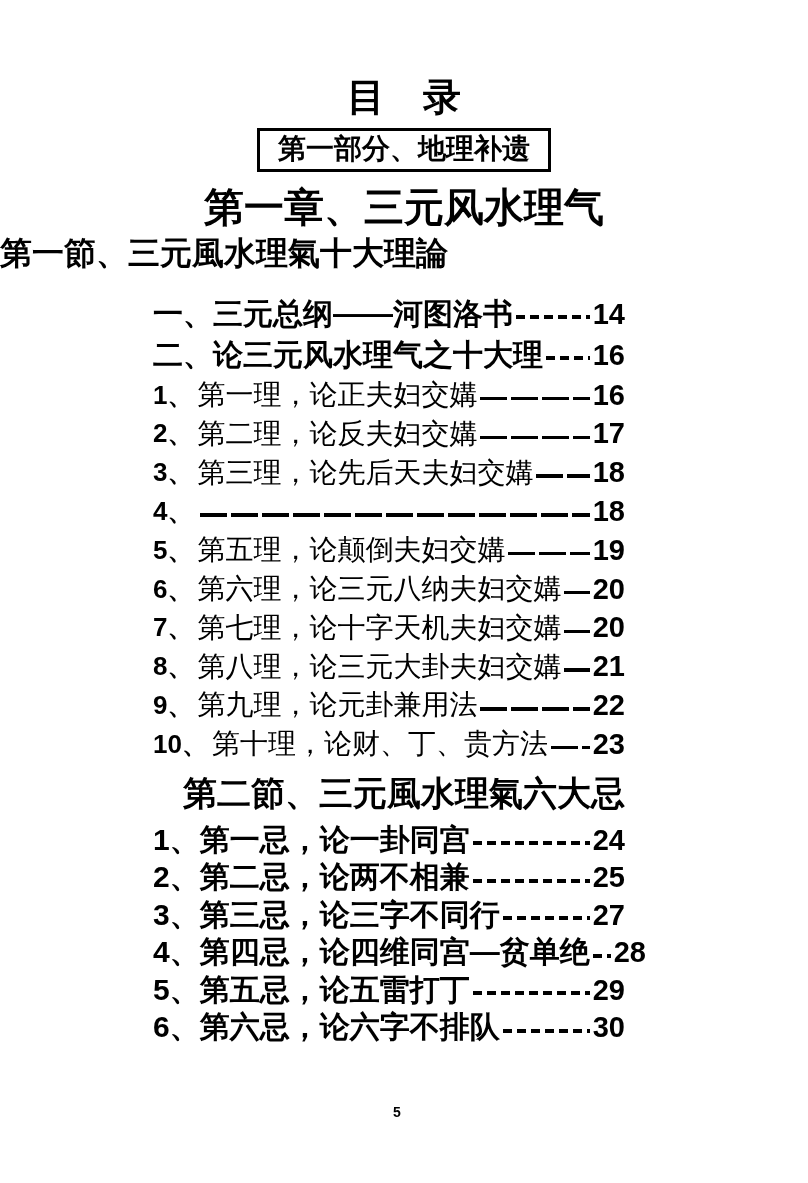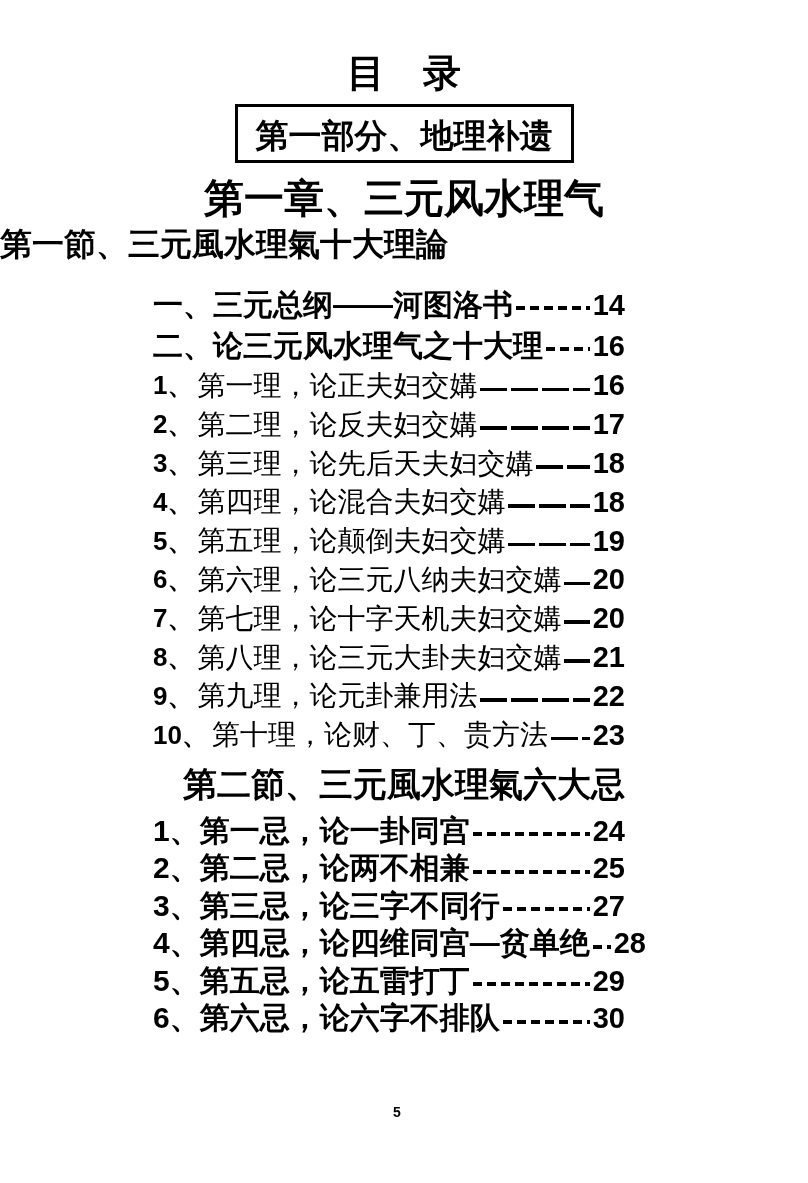--- a/index.html
+++ b/index.html
@@ -5,31 +5,31 @@
   html,body{margin:0;padding:0;background:#fff;}
   .page{
     position:relative;
     width:808px;height:1183px;
     background:#ffffff;
     color:#000;
     overflow:hidden;
     font-family:"Liberation Sans",sans-serif;
   }
   .title{
-    padding-top:52px;
+    padding-top:76px;
     text-align:center;
     font-size:38px;font-weight:bold;
     line-height:1.15;
     font-family:"Liberation Sans",sans-serif;
   }
   .box-wrap{display:flex;justify-content:center;margin-top:8px;}
   .part-box{
     border:3px solid #000;
-    padding:10px 18px 4px 18px;
-    font-size:33px;font-weight:bold;line-height:1.18;
+    padding:1px 18px 4px 18px;
+    font-size:28px;font-weight:bold;line-height:1.18;
     font-family:"Liberation Sans",sans-serif;
   }
   .chapter{
     margin-top:15px;text-align:center;
     font-size:40px;font-weight:bold;line-height:1.0;
     font-family:"Liberation Sans",sans-serif;
   }
   .sec-head{
     margin-top:10px;text-align:left;
     font-size:32px;font-weight:bold;line-height:1.06;
@@ -115,21 +115,20 @@
       <span class="pg">17</span>
     </div>
     <div class="row row-kai">
       <span class="num">3、</span>
       <span class="t">第三理，论先后天夫妇交媾</span>
       <span class="leader em"></span>
       <span class="pg">18</span>
     </div>
     <div class="row row-kai">
       <span class="num">4、</span>
-      <span class="t">第四理，论混合夫妇交媾</span>
       <span class="leader em"></span>
       <span class="pg">18</span>
     </div>
     <div class="row row-kai">
       <span class="num">5、</span>
       <span class="t">第五理，论颠倒夫妇交媾</span>
       <span class="leader em"></span>
       <span class="pg">19</span>
     </div>
     <div class="row row-kai">

